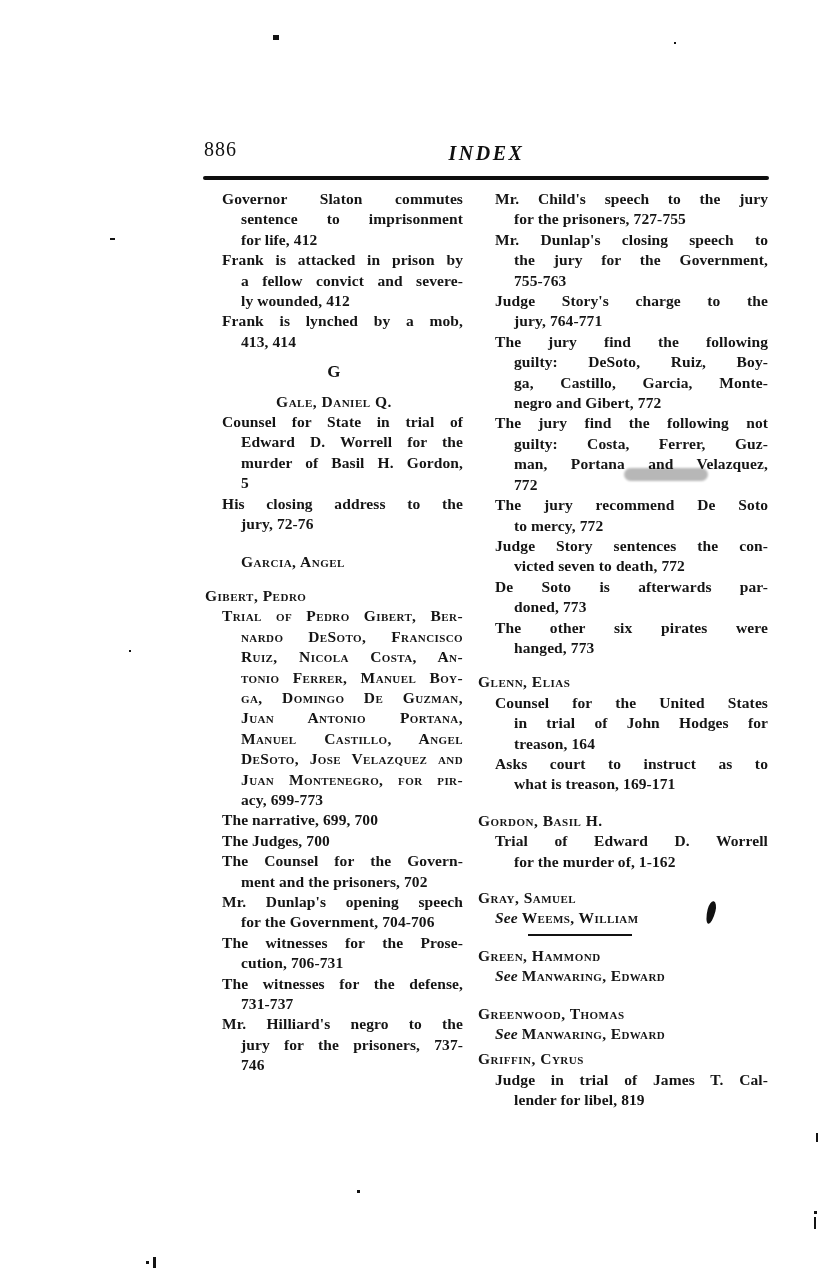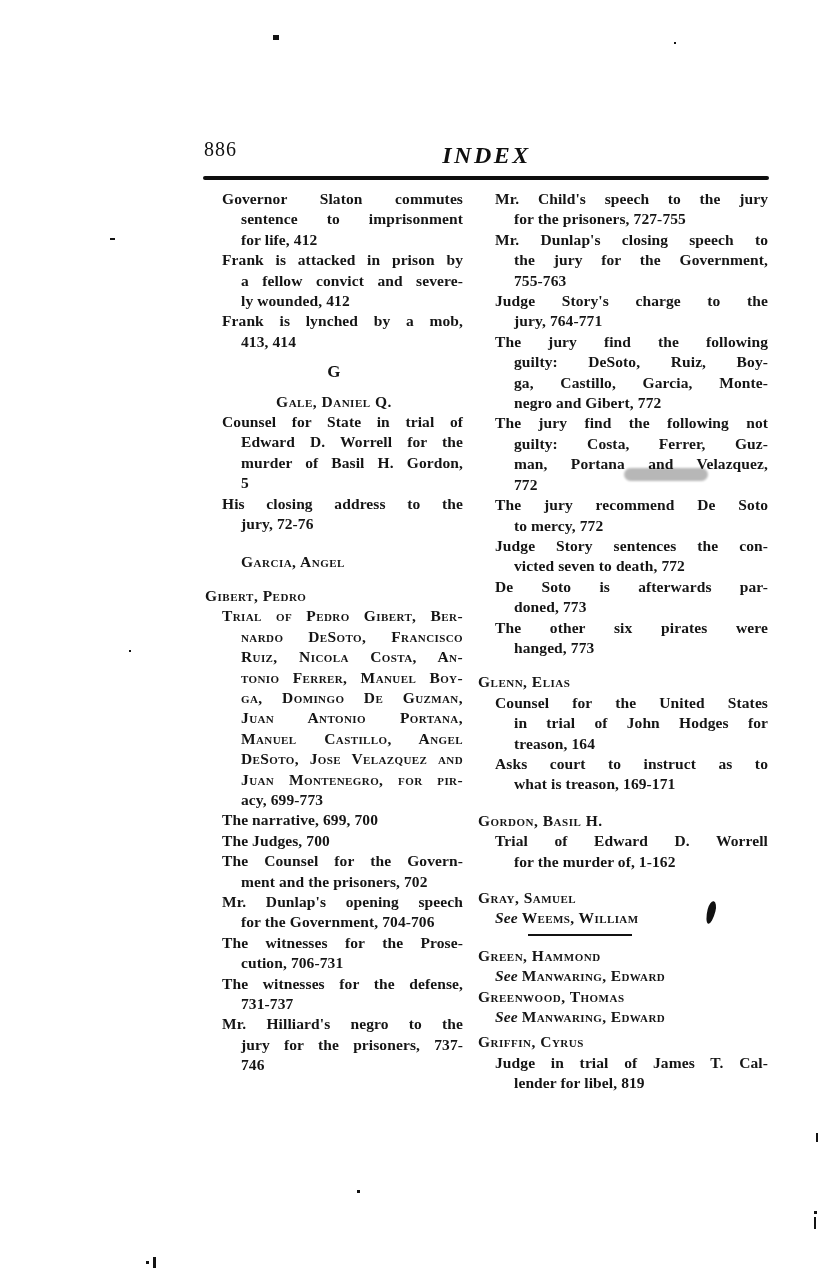--- a/index.html
+++ b/index.html
@@ -10,21 +10,21 @@
   }
   .page { position:absolute; inset:0; }
 
   .pagenum {
     position:absolute; left:204px; top:138px;
     font-size:20px; font-weight:400; color:#121212; letter-spacing:1px;
   }
   .page-title {
     position:absolute; left:205px; top:142px; width:563px;
     text-align:center; font-style:italic; font-weight:700;
-    font-size:24px; letter-spacing:2.5px; color:#101010;
+    font-size:20px; letter-spacing:2.5px; color:#101010;
   }
   .rule {
     position:absolute; left:203px; top:176px; width:566px; height:4px;
     background:#0e0e0e; border-radius:2px;
   }
 
   .col { position:absolute; top:189px; color:#151515; }
   .col-left  { left:205px; width:258px; }
   .col-right { left:478px; width:290px; }
 
@@ -134,21 +134,21 @@
       <div class="line i2">treason, 164</div>
       <div class="line i1 just">Asks court to instruct as to</div>
       <div class="line i2">what is treason, 169-171</div>
       <div class="line i0 headword" style="margin-top: 16px;">Gordon, Basil H.</div>
       <div class="line i1 just">Trial of Edward D. Worrell</div>
       <div class="line i2">for the murder of, 1-162</div>
       <div class="line i0 headword" style="margin-top: 16px;">Gray, Samuel</div>
       <div class="line i1"><span class="see-word">See </span><span class="sc-part">Weems, William</span></div>
       <div class="line i0 headword" style="margin-top: 17px;">Green, Hammond</div>
       <div class="line i1"><span class="see-word">See </span><span class="sc-part">Manwaring, Edward</span></div>
-      <div class="line i0 headword" style="">Greenwood, Thomas</div>
+      <div class="line i0 headword" style="margin-top: 17px;">Greenwood, Thomas</div>
       <div class="line i1"><span class="see-word">See </span><span class="sc-part">Manwaring, Edward</span></div>
       <div class="line i0 headword" style="margin-top: 5px;">Griffin, Cyrus</div>
       <div class="line i1 just">Judge in trial of James T. Cal-</div>
       <div class="line i2">lender for libel, 819</div>
     </div>
 
   <div class="ink" style="left:273px; top:35px; width:6px; height:5px;"></div>
   <div class="ink" style="left:674px; top:42px; width:2px; height:2px;"></div>
   <div class="ink" style="left:110px; top:238px; width:5px; height:2px;"></div>
   <div class="ink" style="left:129px; top:650px; width:2px; height:2px;"></div>

